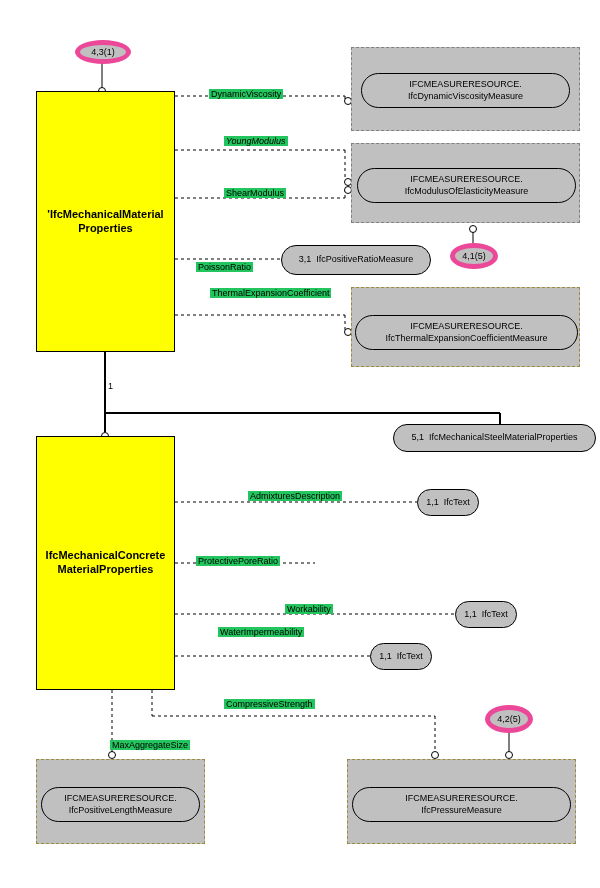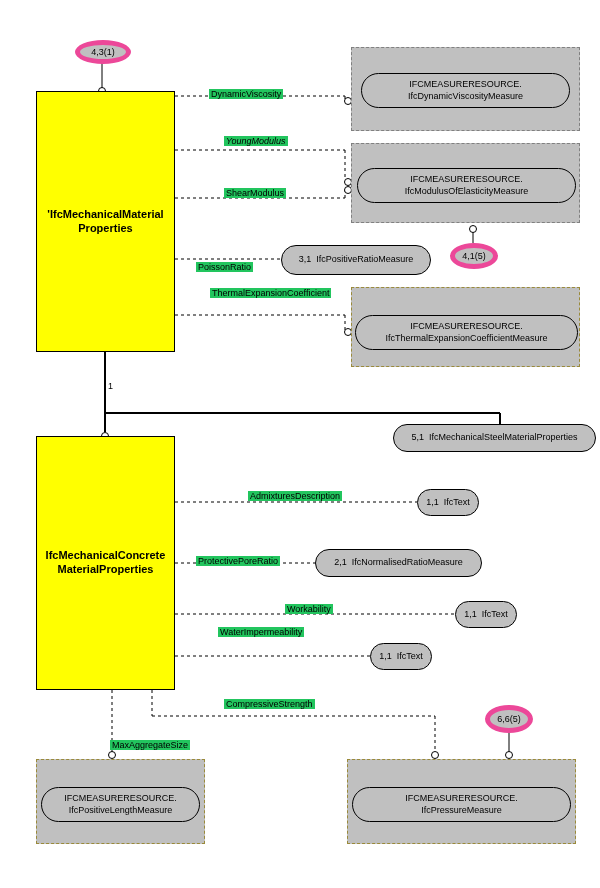--- a/index.html
+++ b/index.html
@@ -145,21 +145,21 @@
 MaterialProperties</span>
   </div>
 
   <div class="ref-ellipse" style="left:75px;top:40px;width:56px;height:24px;">
     <span>4,3(1)</span>
   </div>
   <div class="ref-ellipse" style="left:450px;top:243px;width:48px;height:26px;">
     <span>4,1(5)</span>
   </div>
   <div class="ref-ellipse" style="left:485px;top:705px;width:48px;height:28px;">
-    <span>6,6(5)</span>
+    <span>4,2(5)</span>
   </div>
 
   <div class="pill" style="left:361px;top:73px;width:209px;height:35px;">
     <span><span>IFCMEASURERESOURCE.</span><br><span>IfcDynamicViscosityMeasure</span></span>
   </div>
 
   <div class="pill" style="left:357px;top:168px;width:219px;height:35px;">
     <span><span>IFCMEASURERESOURCE.</span><br><span>IfcModulusOfElasticityMeasure</span></span>
   </div>
 
@@ -180,23 +180,20 @@
   </div>
 
   <div class="pill" style="left:393px;top:424px;width:203px;height:28px;">
     <span><span>5,1</span>&nbsp;&nbsp;<span>IfcMechanicalSteelMaterialProperties</span></span>
   </div>
 
   <div class="pill" style="left:417px;top:489px;width:62px;height:27px;">
     <span><span>1,1</span>&nbsp;&nbsp;<span>IfcText</span></span>
   </div>
 
-  <div class="pill" style="left:315px;top:549px;width:167px;height:28px;">
-    <span><span>2,1</span>&nbsp;&nbsp;<span>IfcNormalisedRatioMeasure</span></span>
-  </div>
 
   <div class="pill" style="left:455px;top:601px;width:62px;height:27px;">
     <span><span>1,1</span>&nbsp;&nbsp;<span>IfcText</span></span>
   </div>
 
   <div class="pill" style="left:370px;top:643px;width:62px;height:27px;">
     <span><span>1,1</span>&nbsp;&nbsp;<span>IfcText</span></span>
   </div>
 
   <div class="edge-label" style="left:209px;top:89px;">DynamicViscosity</div>

